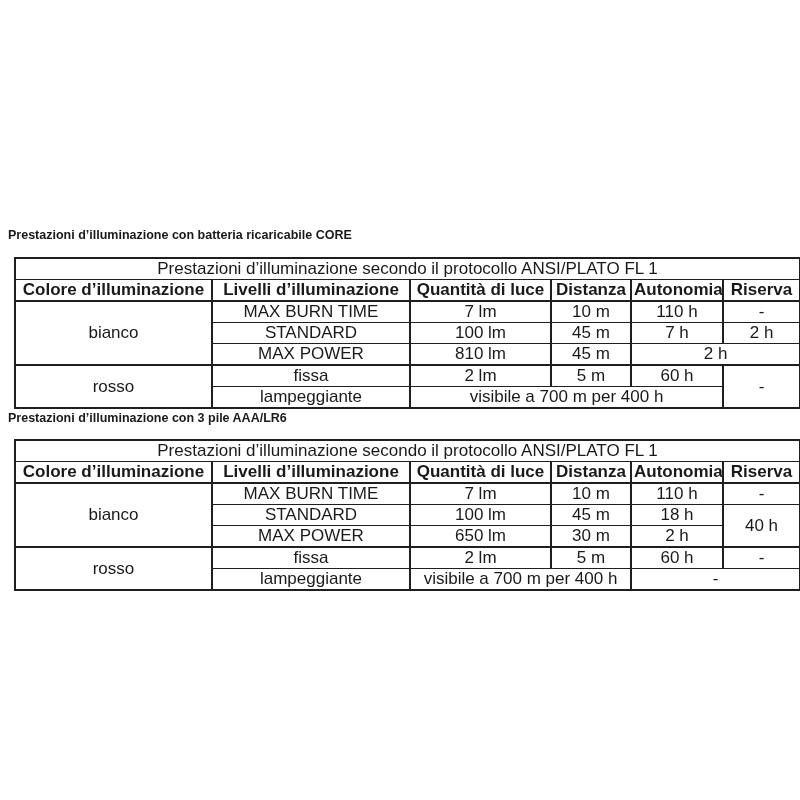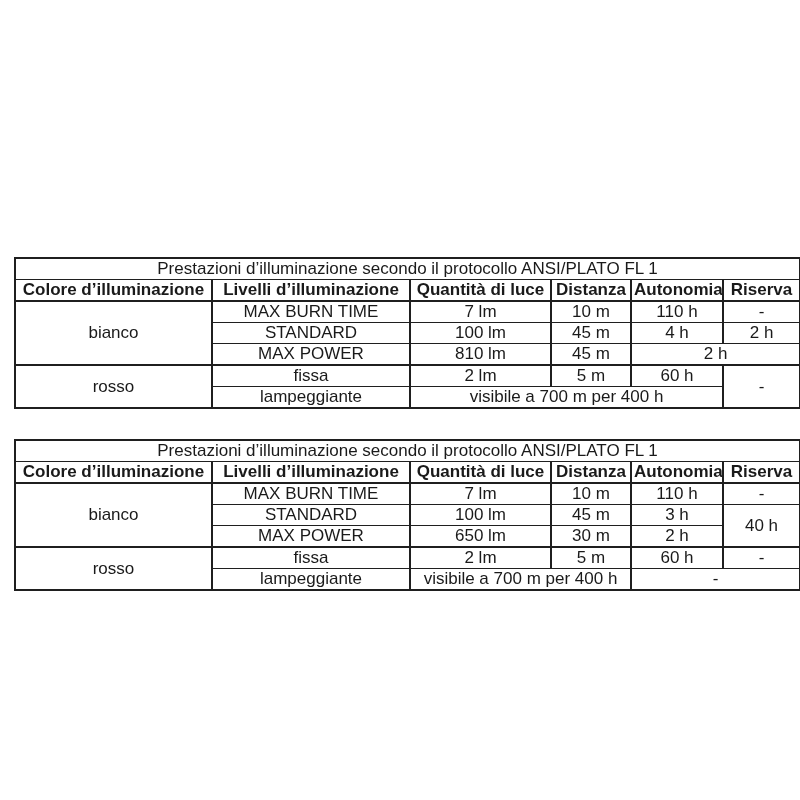--- a/index.html
+++ b/index.html
@@ -54,20 +54,21 @@
     border-bottom-width: 1px;
   }
   .spec-table tr.columns-row th { border-bottom-width: 2px; }
   .spec-table tr.section-start td { border-top-width: 2px; }
 </style>
 </head>
 <body>
 
 <div class="canvas">
 
+  <div class="section-heading" style="top:228px;">Prestazioni d’illuminazione con batteria ricaricabile CORE</div>
 
   <table class="spec-table" style="top:257px;">
     <colgroup>
       <col style="width:197px">
         <col style="width:198px">
         <col style="width:141px">
       <col style="width:80px">
         <col style="width:92px">
         <col style="width:77px">
     </colgroup>
@@ -88,21 +89,21 @@
         <td>MAX BURN TIME</td>
         <td>7 lm</td>
         <td>10 m</td>
         <td>110 h</td>
         <td>-</td>
       </tr>
       <tr>
         <td>STANDARD</td>
         <td>100 lm</td>
         <td>45 m</td>
-        <td>4 h</td>
+        <td>7 h</td>
         <td>2 h</td>
       </tr>
       <tr>
         <td>MAX POWER</td>
         <td>810 lm</td>
         <td>45 m</td>
         <td colspan="2">2 h</td>
       </tr>
       <tr class="section-start">
         <td rowspan="2">rosso</td>
@@ -112,20 +113,21 @@
         <td>60 h</td>
         <td rowspan="2">-</td>
       </tr>
       <tr>
         <td>lampeggiante</td>
         <td colspan="3">visibile a 700 m per 400 h</td>
       </tr>
     </tbody>
   </table>
 
+  <div class="section-heading" style="top:411px;">Prestazioni d’illuminazione con 3 pile AAA/LR6</div>
 
   <table class="spec-table" style="top:439px;">
     <colgroup>
       <col style="width:197px">
         <col style="width:198px">
         <col style="width:141px">
       <col style="width:80px">
         <col style="width:92px">
         <col style="width:77px">
     </colgroup>
@@ -146,21 +148,21 @@
         <td>MAX BURN TIME</td>
         <td>7 lm</td>
         <td>10 m</td>
         <td>110 h</td>
         <td>-</td>
       </tr>
       <tr>
         <td>STANDARD</td>
         <td>100 lm</td>
         <td>45 m</td>
-        <td>3 h</td>
+        <td>18 h</td>
         <td rowspan="2">40 h</td>
       </tr>
       <tr>
         <td>MAX POWER</td>
         <td>650 lm</td>
         <td>30 m</td>
         <td>2 h</td>
       </tr>
       <tr class="section-start">
         <td rowspan="2">rosso</td>

